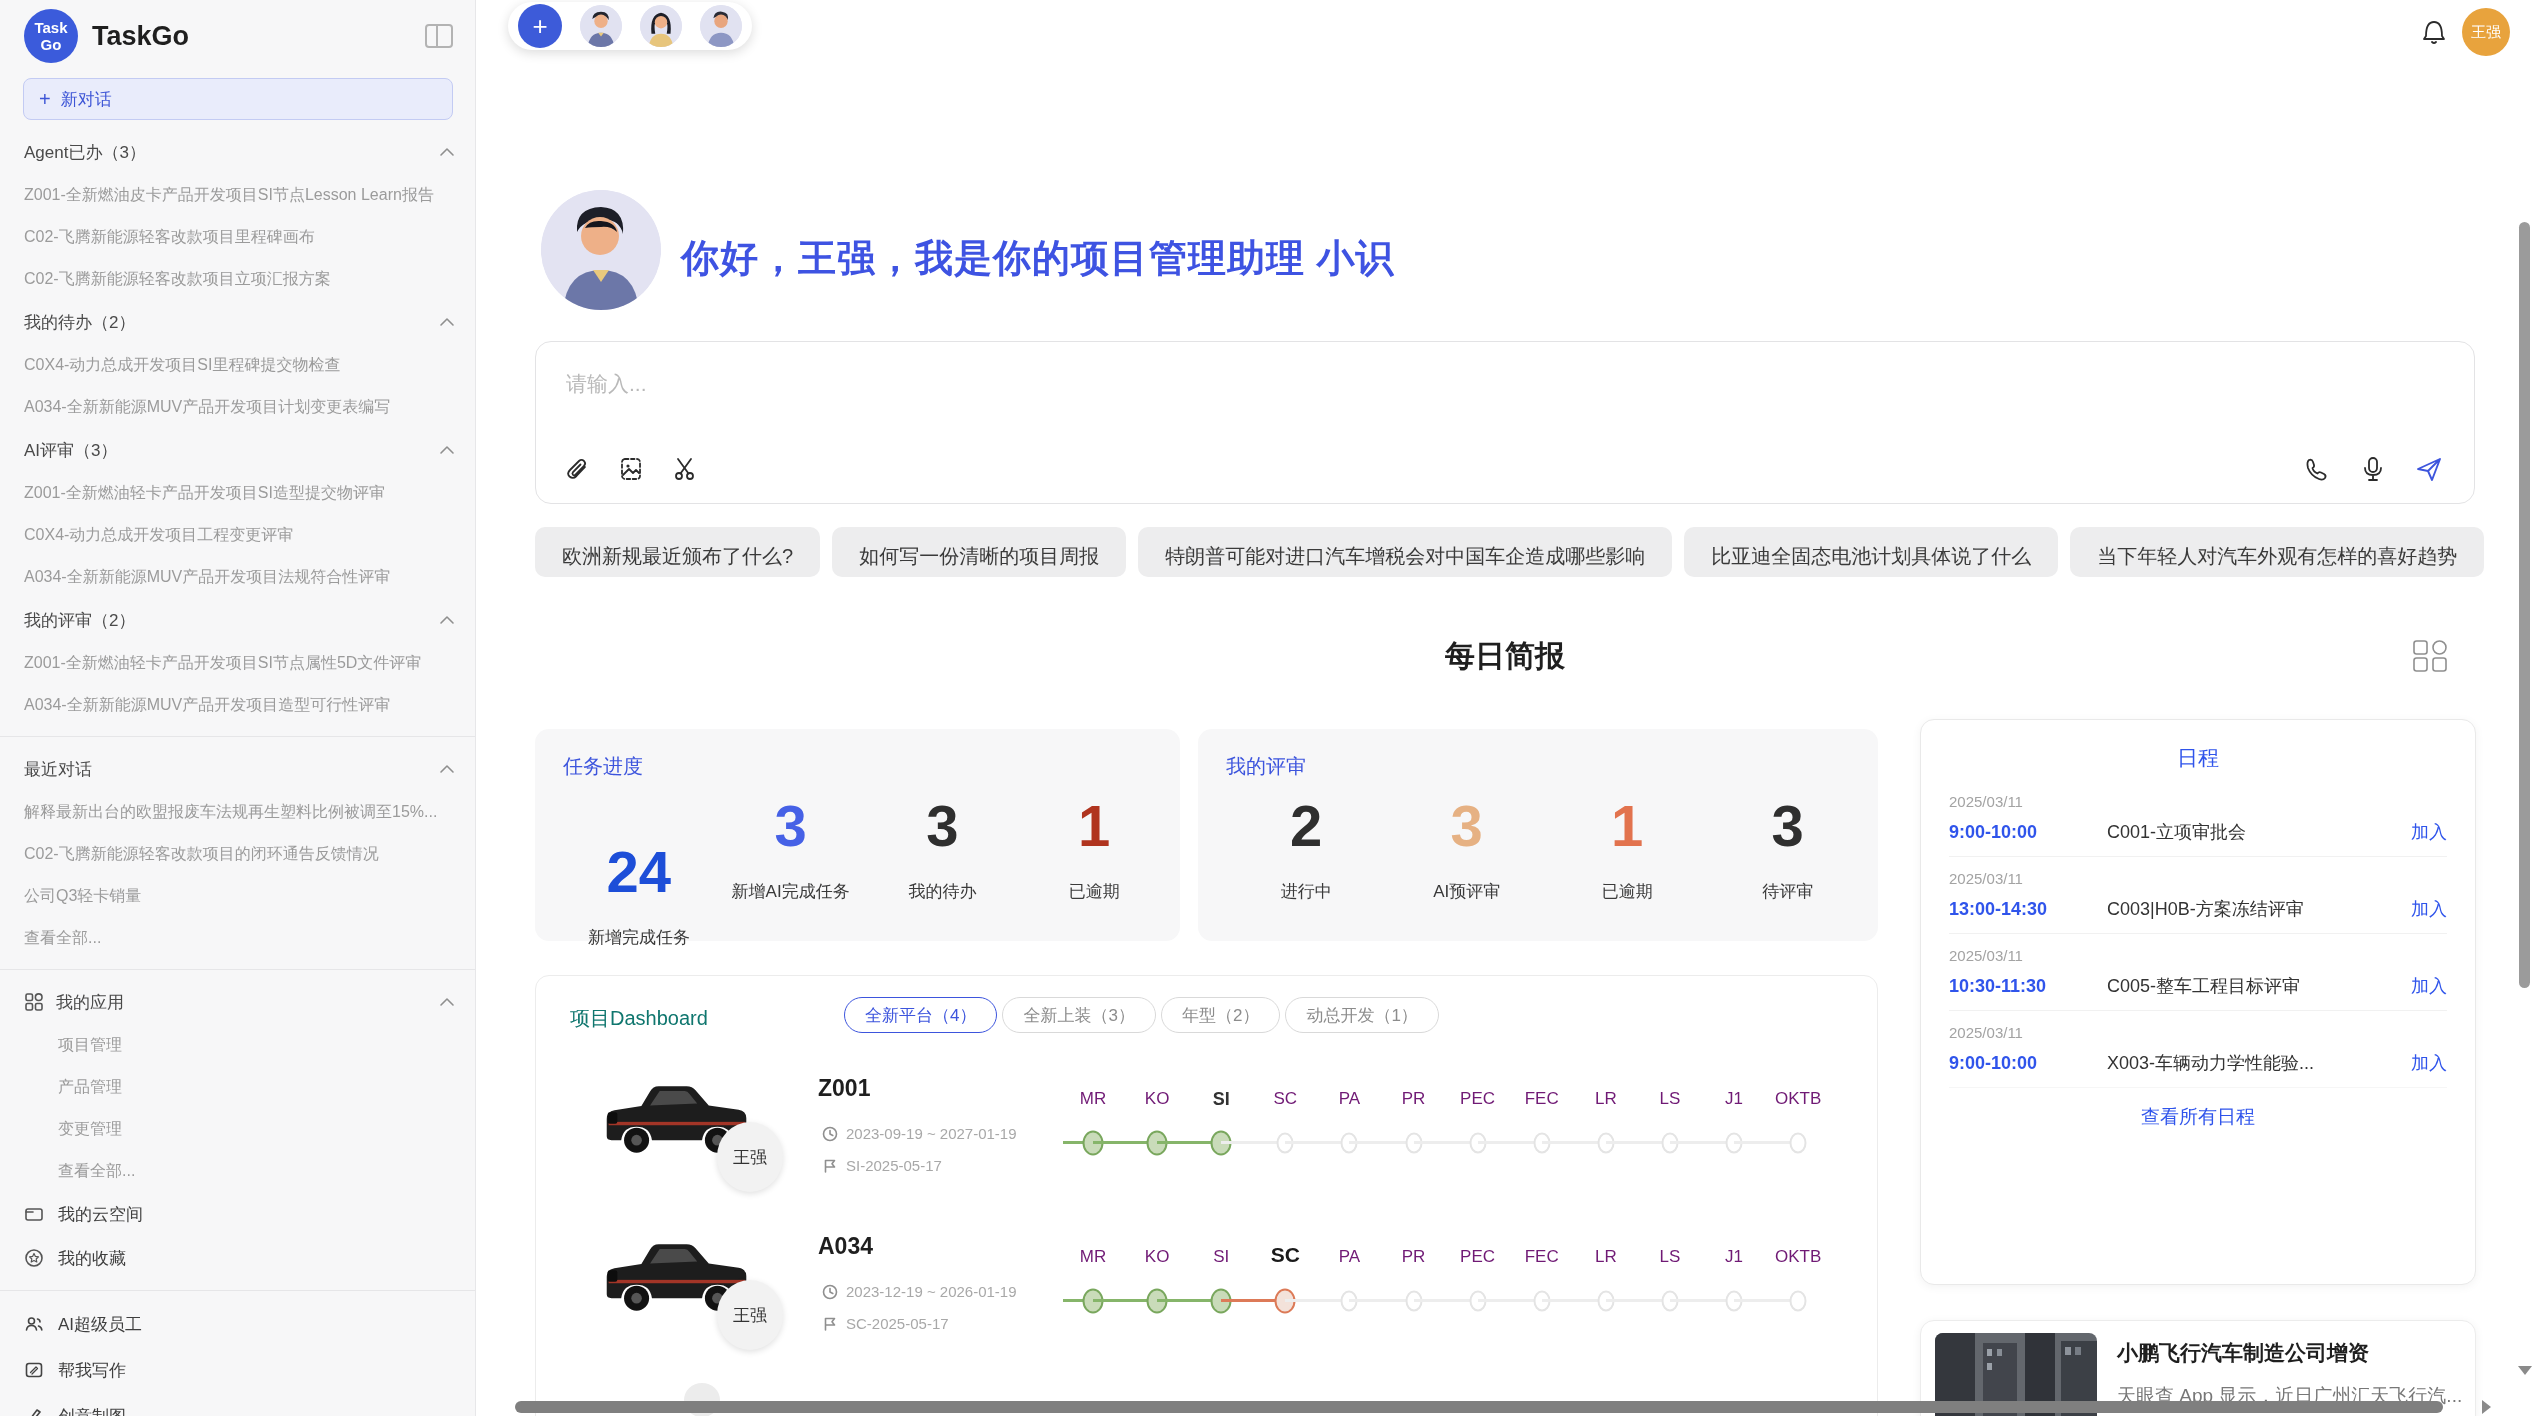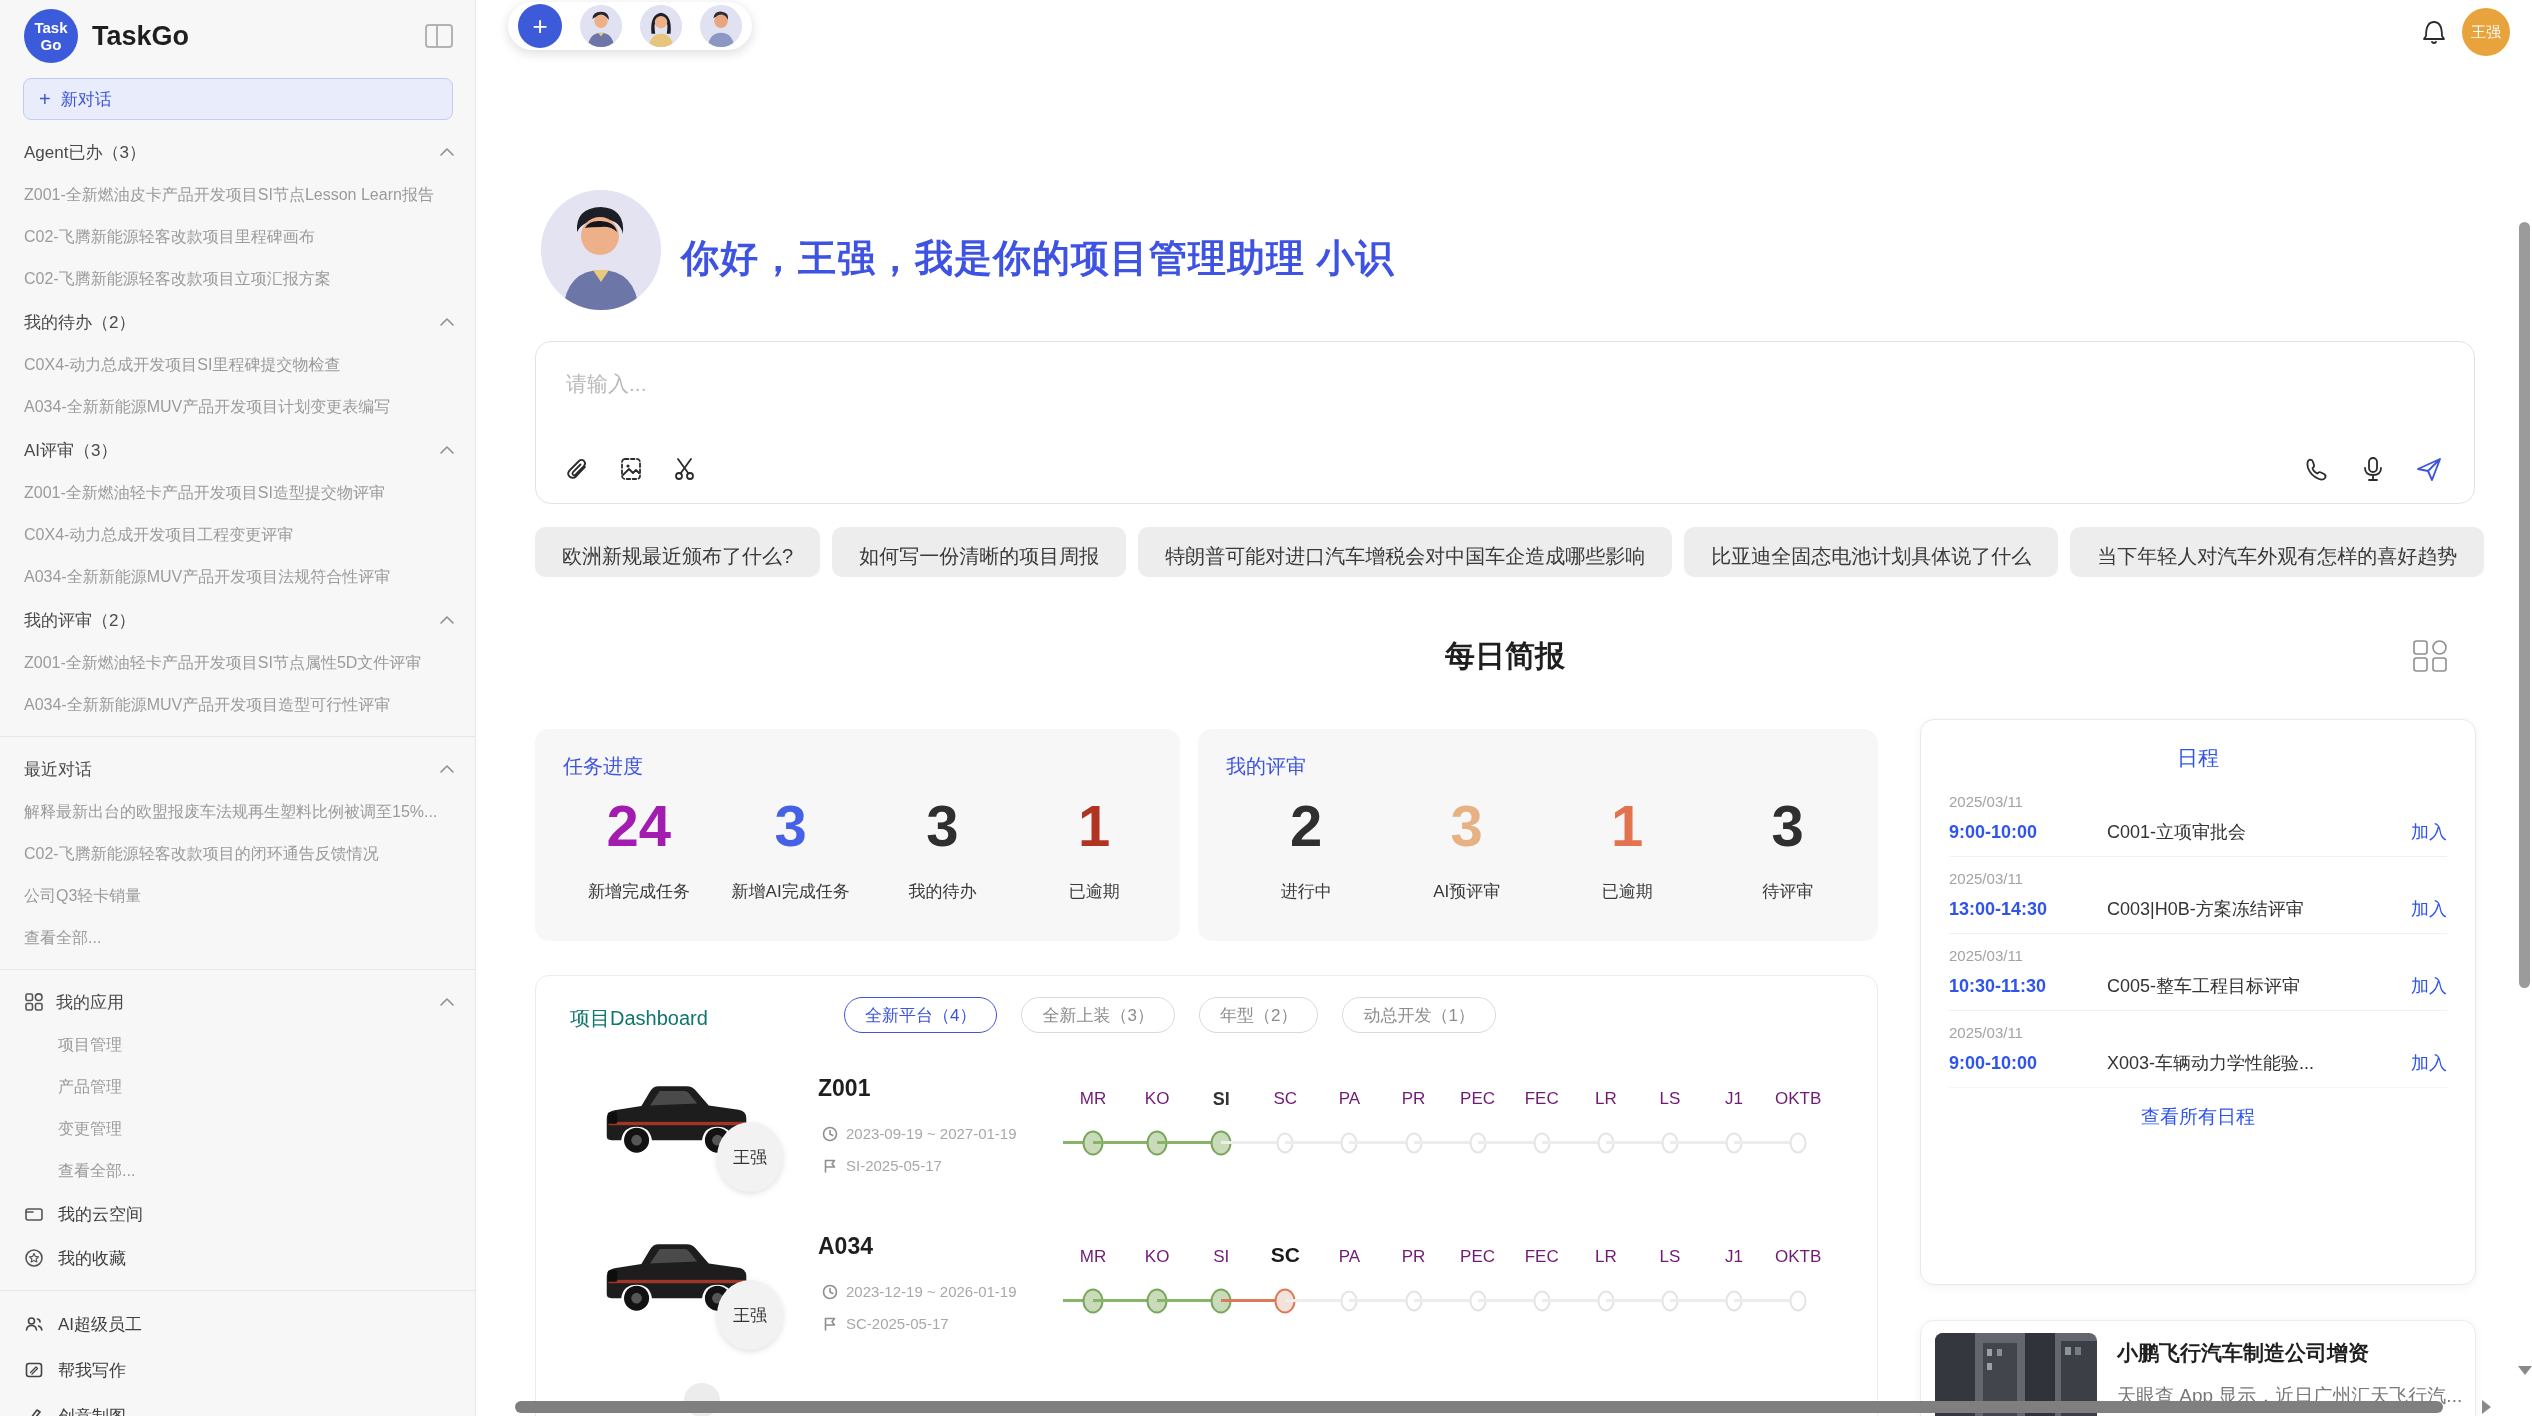--- a/index.html
+++ b/index.html
@@ -59,21 +59,21 @@
   .stat-card.c2 { left:1198px; width:680px; }
   .stat-title { font-size:20px; color:#3d55dd;font-family:Liberation Mono, monospace; }
   .stat-grid { display:grid; grid-template-columns:1fr 1fr 1fr 1fr; margin-top:10px; }
   .stat-col { text-align:center; }
   .stat-value { font-size:58px; font-weight:600; line-height:72px; }
   .stat-label { font-size:17px; color:#3a3a3a; margin-top:18px; }
 
   
   .dash-card { position:absolute; left:535px; top:975px; width:1343px; height:505px; background:#fff; border:1px solid #ececec; border-radius:14px; overflow:hidden; }
   .dash-title { position:absolute; left:34px; top:29px; font-size:20px; color:#0f766e; }
-  .dash-filters { position:absolute; left:308px; top:21px; display:flex; gap:24px; }
+  .dash-filters { position:absolute; left:308px; top:21px; display:flex; gap:5px; }
   .filter-chip { height:36px; border-radius:18px; background:#fff; border:1px solid #d9d9d9; color:#8c8c8c; font-size:17px; padding:0 20px; cursor:pointer; white-space:nowrap; }
   .filter-chip.active { border:1px solid #3d55dd; color:#3d55dd; }
   .proj-row { position:absolute; left:0; width:100%; height:158px; }
   .truck { position:absolute; left:64px; top:0; width:154px; height:106px; }
   .owner-badge { position:absolute; left:181px; top:55px; width:66px; height:70px; border-radius:50%; background:#f2f2f2; box-shadow:0 2px 6px rgba(0,0,0,.12); display:flex; align-items:center; justify-content:center; font-size:17px; color:#333; }
   .proj-code { position:absolute; left:282px; top:8px; font-size:23px; font-weight:700; color:#1f1f1f; }
   .proj-meta { position:absolute; left:286px; display:flex; align-items:center; gap:8px; color:#a8a8a8; font-size:15px; }
   .proj-meta svg { width:16px; height:16px; }
   .meta-dates { top:58px; }
   .meta-flag { top:90px; }
@@ -354,21 +354,21 @@
         <circle cx="29.5" cy="9.5" r="6.5" class="icon-grey"></circle>
         <rect x="4" y="20" width="13" height="13" rx="2.5" class="icon-grey"></rect>
         <rect x="23" y="20" width="13" height="13" rx="2.5" class="icon-grey"></rect>
       </svg>
   </button>
 
   <div class="stat-card c1" id="stat-card-0">
     <div class="stat-title">任务进度</div>
     <div class="stat-grid">
         <div class="stat-col">
-          <div class="stat-value" style="color: #a21caf;">24</div>
+          <div class="stat-value" style="color: #1d4ed8; margin-top: 46px;">24</div>
           <div class="stat-label">新增完成任务</div>
         </div>
         <div class="stat-col">
           <div class="stat-value" style="color: rgb(70, 97, 230);">3</div>
           <div class="stat-label">新增AI完成任务</div>
         </div>
         <div class="stat-col">
           <div class="stat-value" style="color: rgb(47, 47, 47);">3</div>
           <div class="stat-label">我的待办</div>
         </div>

